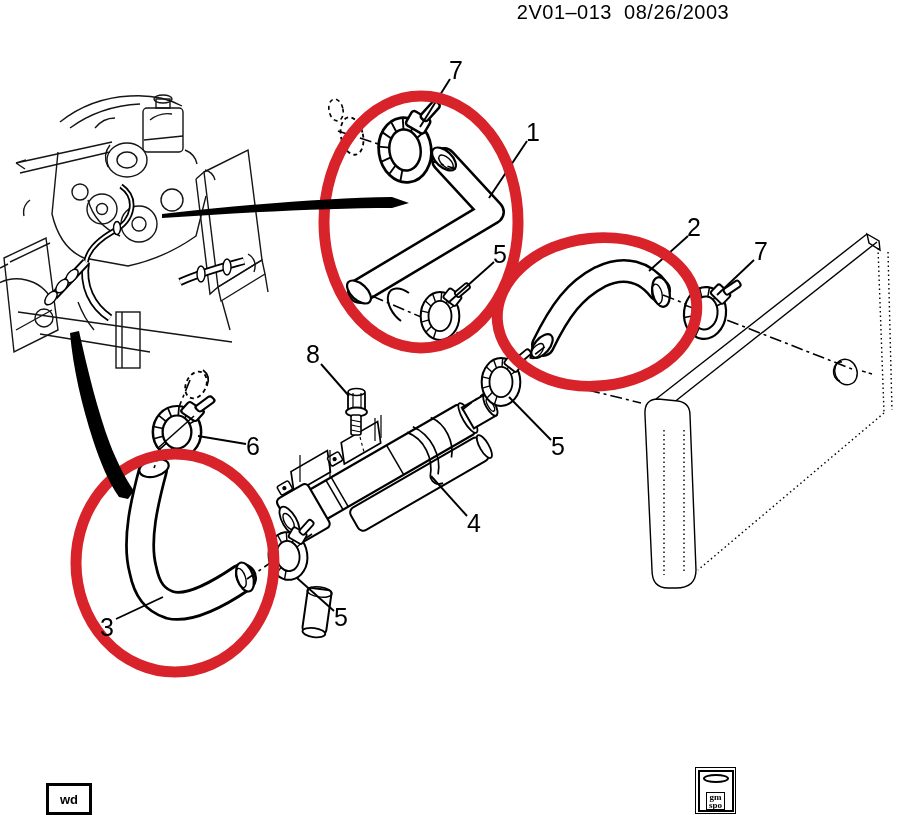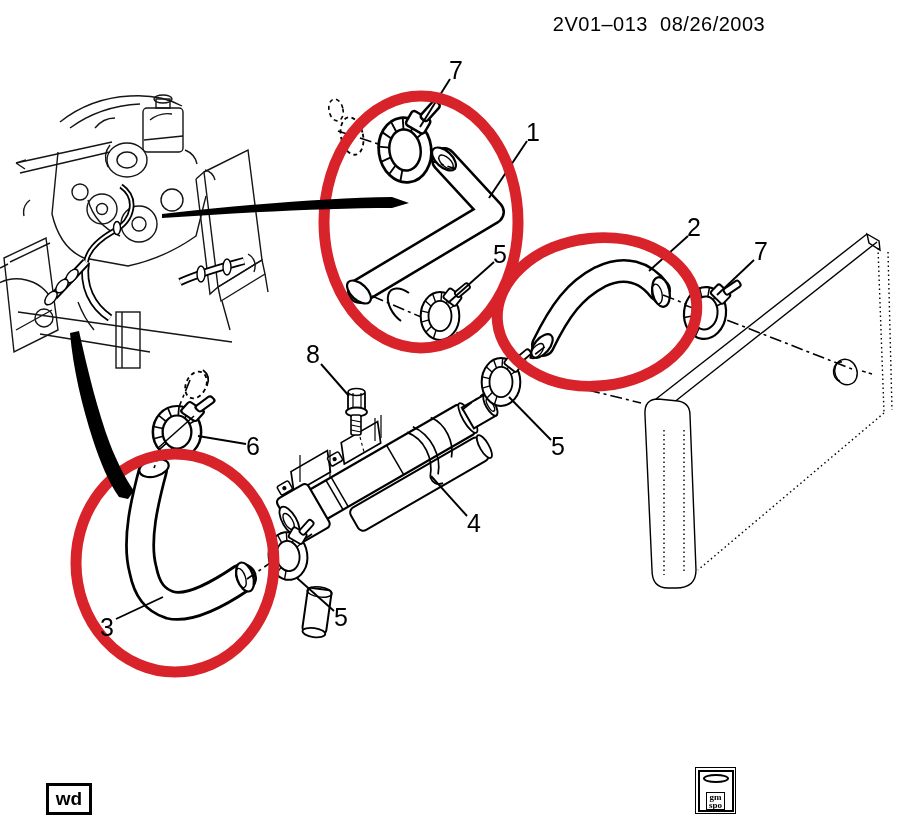--- a/index.html
+++ b/index.html
@@ -3,21 +3,21 @@
 <meta charset="utf-8">
 <style>
   html,body{margin:0;padding:0;background:#ffffff;}
   body{width:900px;height:815px;position:relative;font-family:"Liberation Sans",sans-serif;color:#000;}
   .stage{position:absolute;left:0;top:0;width:900px;height:815px;}
   svg{position:absolute;left:0;top:0;}
   .lbl{position:absolute;transform:translate(-50%,-50%);font-size:25px;line-height:1;color:#000;white-space:pre;}
   .title{position:absolute;transform:translate(-50%,-50%);font-size:20px;letter-spacing:.5px;white-space:pre;}
   .sheetnum{position:absolute;transform:translate(-50%,-50%);font-size:30px;letter-spacing:1px;white-space:pre;}
   .wdbox{position:absolute;left:46px;top:783px;width:40px;height:26px;border:3px solid #000;
-         display:flex;align-items:center;justify-content:center;font-weight:bold;font-size:19px;}
+         display:flex;align-items:center;justify-content:center;font-weight:bold;font-size:13px;}
   .gmspo{position:absolute;left:695px;top:767px;width:36px;height:42px;border:1.5px solid #000;padding:1.5px;background:#fff;}
   .gmspo .inner{width:100%;height:100%;border:2.5px solid #000;box-sizing:border-box;
                 display:flex;flex-direction:column;align-items:center;}
   .gmspo .oval{width:22px;height:9px;border:2.5px solid #000;border-radius:50%;margin-top:2px;}
   .gmspo .word{border:1.5px solid #000;margin-top:9px;padding:0 2px;
                font-family:"Liberation Serif",serif;font-weight:bold;font-size:9px;line-height:8px;text-align:center;}
 </style>
 </head>
 <body>
 
@@ -229,21 +229,21 @@
     <ellipse cx="597" cy="312" rx="100" ry="74" transform="rotate(-6 597 312)"></ellipse>
     <ellipse cx="175" cy="563" rx="99" ry="109"></ellipse>
   </g>
 
   <g fill="#000" stroke="none">
     <path d="M162,214 C250,204 330,198 392,197 L409,203 L392,208 C330,208 250,212 162,218 Z"></path>
     <path d="M79,331 C88,372 98,412 110,444 C117,462 125,478 134,491 L128,499 L119,497 C108,481 101,464 93,440 C82,406 73,368 70,333 Z"></path>
   </g>
 </svg>
 
-<div class="title" style="left:623px;top:24px;margin-left:36px;">2V01–013  08/26/2003</div>
+<div class="title" style="left:623px;top:12px;">2V01–013  08/26/2003</div>
 
 <div class="lbl" style="left:456px;top:70px;">7</div>
 <div class="lbl" style="left:533px;top:132px;">1</div>
 <div class="lbl" style="left:694px;top:227px;">2</div>
 <div class="lbl" style="left:761px;top:251px;">7</div>
 <div class="lbl" style="left:500px;top:254px;">5</div>
 <div class="lbl" style="left:313px;top:354px;">8</div>
 <div class="lbl" style="left:253px;top:446px;">6</div>
 <div class="lbl" style="left:558px;top:446px;">5</div>
 <div class="lbl" style="left:474px;top:523px;">4</div>

